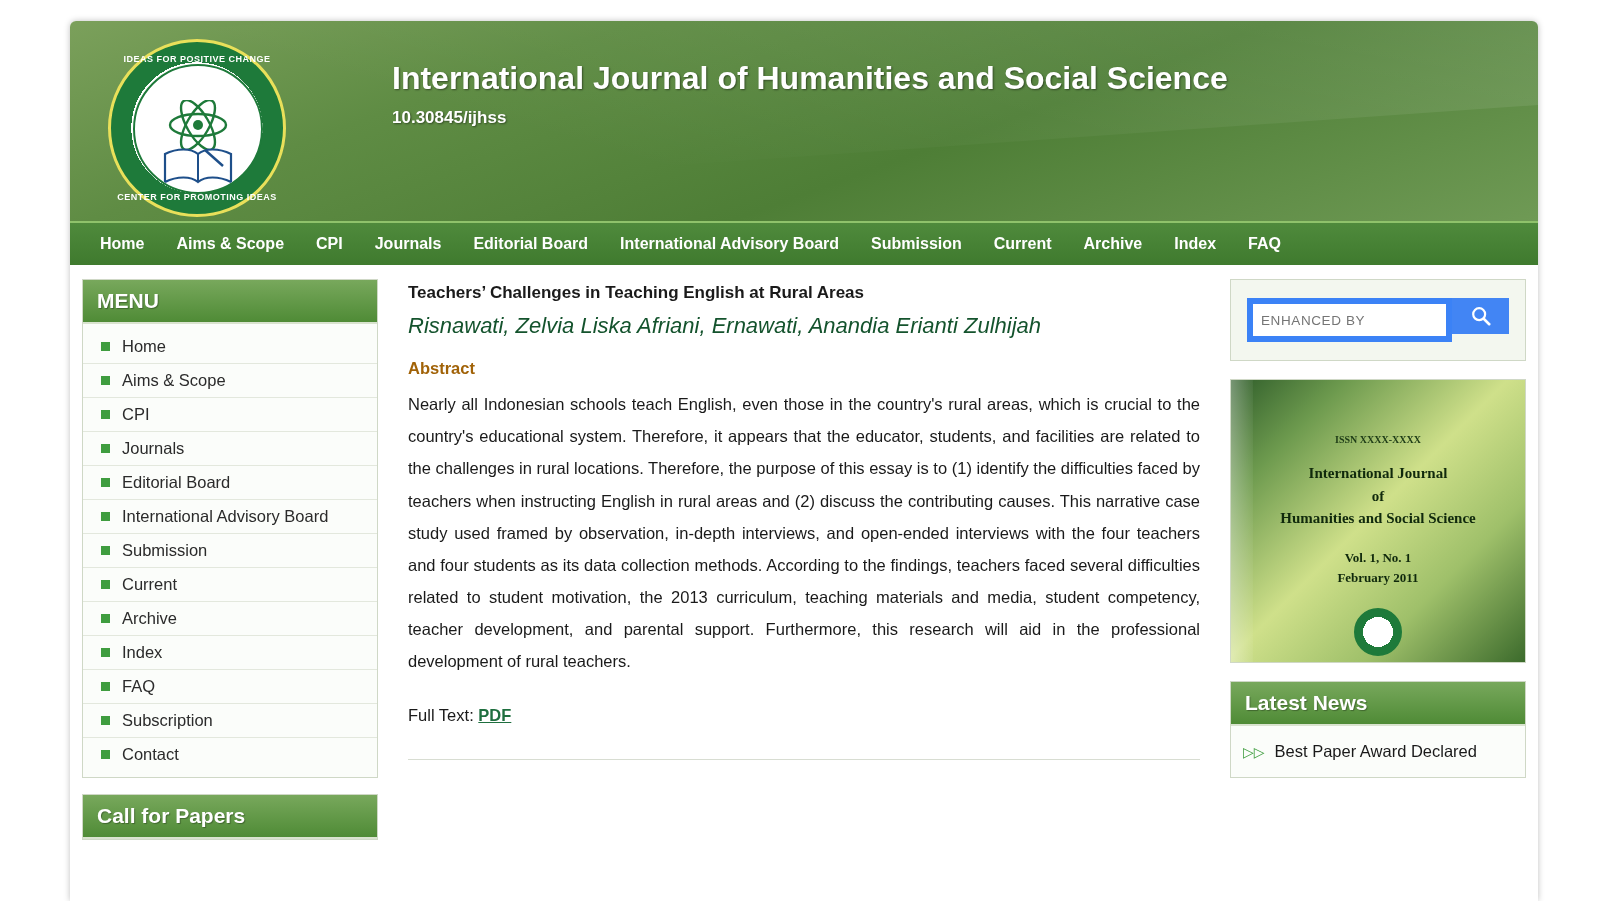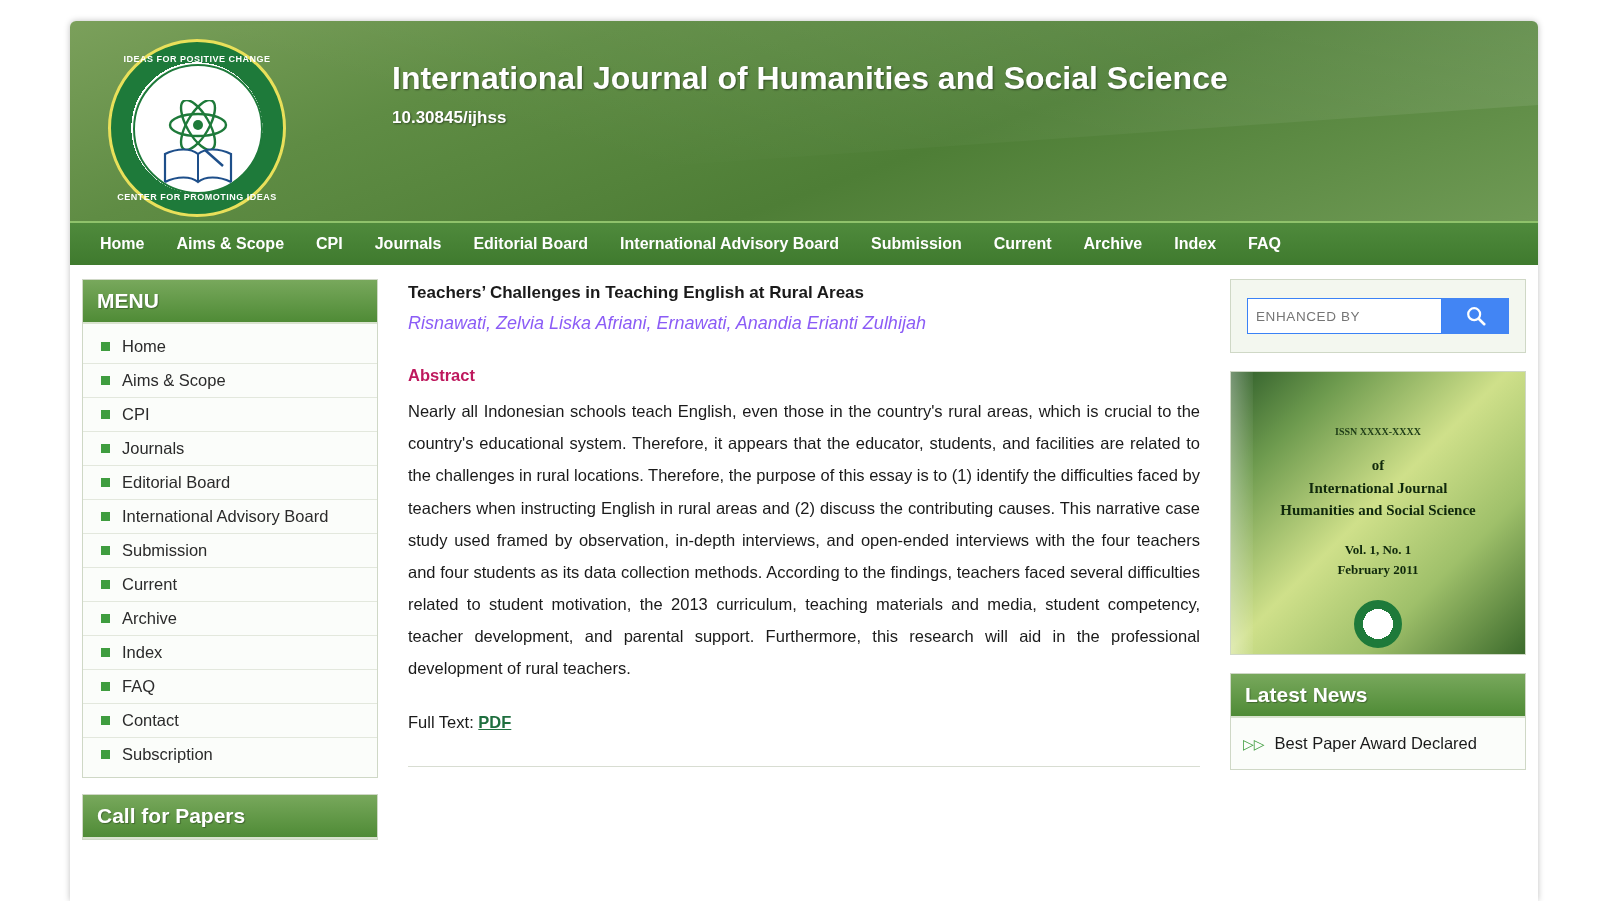--- a/index.html
+++ b/index.html
@@ -188,29 +188,29 @@
   }
 
   
   .article-title {
     font-size: 17px;
     color: #1a1a1a;
     font-weight: bold;
     margin: 4px 0 10px 0;
   }
   .article-authors {
-    font-size: 18px;
+    font-size: 22px;
     font-style: italic;
-    color: #8b5cf6;
-    margin: 0 0 32px 0;
+    color: #14532d;
+    margin: 0 0 20px 0;
   }
   .abstract-head {
     font-size: 16.5px;
     font-weight: bold;
-    color: #be185d;
+    color: #a16207;
     margin: 0 0 10px 0;
   }
   .abstract-body {
     font-size: 16.5px;
     color: #1a1a1a;
     text-align: justify;
     line-height: 1.95;
     margin: 0 0 28px 0;
   }
   .fulltext {
@@ -234,21 +234,21 @@
     background: #f3f7ef;
     padding: 18px 16px;
     display: flex;
     align-items: stretch;
     gap: 0;
     margin-bottom: 18px;
   }
   .search-input {
     flex: 1 1 auto;
     height: 36px;
-    border: 1px solid #3b82f6;
+    border: 6px solid #3b82f6;
     background: #ffffff;
     font-size: 13.5px;
     color: #8a8a8a;
     padding: 16px 8px;
     box-sizing: border-box;
     font-family: "Liberation Sans", sans-serif;
     letter-spacing: 0.6px;
   }
   .search-btn {
     width: 98px;
@@ -405,25 +405,25 @@
             <li>
                 <span class="bullet"></span>
                 <a href="#">Index</a>
               </li>
             <li>
                 <span class="bullet"></span>
                 <a href="#">FAQ</a>
               </li>
             <li>
                 <span class="bullet"></span>
+                <a href="#">Subscription</a>
+              </li>
+            <li>
+                <span class="bullet"></span>
                 <a href="#">Contact</a>
-              </li>
-            <li>
-                <span class="bullet"></span>
-                <a href="#">Subscription</a>
               </li>
           </ul>
         </div>
 
         <div class="panel">
           <div class="panel-head">Call for Papers</div>
         </div>
       </div>
 
       <div class="col-main">
@@ -446,22 +446,22 @@
               <circle cx="10" cy="10" r="6.5" fill="none" stroke="#ffffff" stroke-width="2.4"></circle>
               <line x1="15" y1="15" x2="21" y2="21" stroke="#ffffff" stroke-width="2.8" stroke-linecap="round"></line>
             </svg>
           </button>
         </div>
 
         <div class="cover">
           <div class="spine"></div>
           <div class="cv-issn">ISSN XXXX-XXXX</div>
           <div class="cv-title">
+            <div>International Journal</div>
             <div>of</div>
-            <div>International Journal</div>
             <div>Humanities and Social Science</div>
           </div>
           <div class="cv-vol">
             <div>Vol. 1, No. 1</div>
             <div>February 2011</div>
           </div>
           <div class="cv-emblem"></div>
           <div class="cv-centre">Centre for Promoting Ideas</div>
           <div class="cv-line"></div>
         </div>

